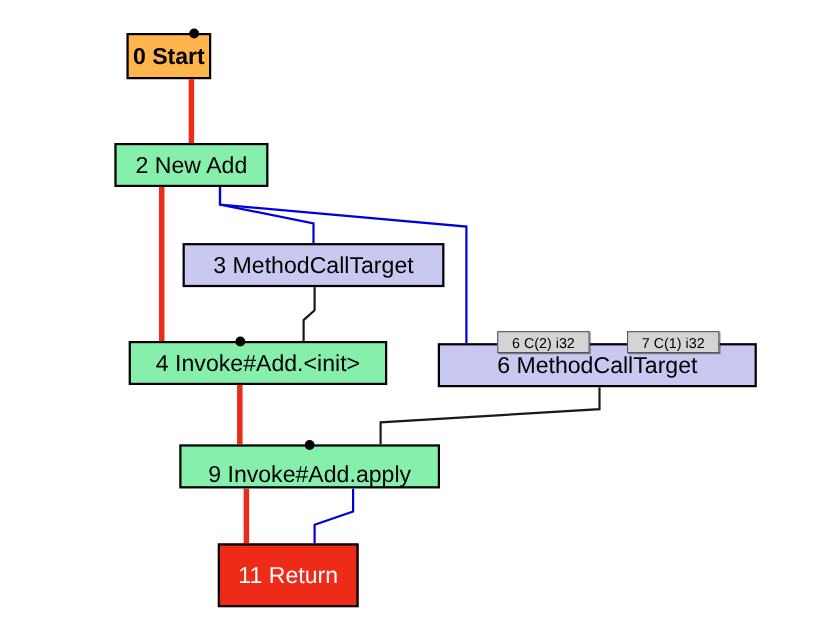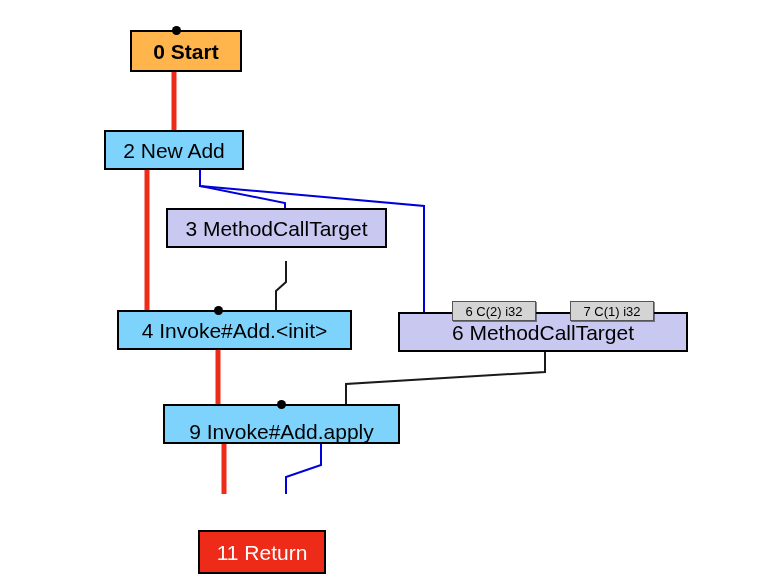--- a/index.html
+++ b/index.html
@@ -37,21 +37,21 @@
   .node-label {
     display: block;
     padding: 0 6px;
   }
   .n-start {
     background: #ffb44c;
     font-weight: bold;
     font-size: 21px;
   }
   .n-call {
-    background: #7dd3fc;
+    background: #86efac;
     font-size: 21px;
   }
   .n-mct {
     background: #c8c8f0;
     font-size: 21px;
   }
   .n-return {
     background: #ee2a18;
     color: #ffffff;
     font-size: 21px;
@@ -79,42 +79,42 @@
       <polyline points="147,170 147,310" fill="none" stroke="#ee2a18" stroke-width="5" stroke-linejoin="miter" stroke-linecap="butt"></polyline>
       <polyline points="218,350 218,404" fill="none" stroke="#ee2a18" stroke-width="5" stroke-linejoin="miter" stroke-linecap="butt"></polyline>
       <polyline points="224,444 224,494" fill="none" stroke="#ee2a18" stroke-width="5" stroke-linejoin="miter" stroke-linecap="butt"></polyline>
       <polyline points="200,170 200,186 285,203 285,221" fill="none" stroke="#0000dd" stroke-width="2" stroke-linejoin="miter" stroke-linecap="butt"></polyline>
       <polyline points="200,170 200,186 424,206 424,312" fill="none" stroke="#0000dd" stroke-width="2" stroke-linejoin="miter" stroke-linecap="butt"></polyline>
       <polyline points="286,261 286,282 276,291 276,310" fill="none" stroke="#1a1a1a" stroke-width="2" stroke-linejoin="miter" stroke-linecap="butt"></polyline>
       <polyline points="545,352 545,372 346,384 346,404" fill="none" stroke="#1a1a1a" stroke-width="2" stroke-linejoin="miter" stroke-linecap="butt"></polyline>
       <polyline points="321,444 321,465 286,477 286,494" fill="none" stroke="#0000dd" stroke-width="2" stroke-linejoin="miter" stroke-linecap="butt"></polyline>
     </svg>
   <div id="node-layer">
-      <div class="node n-start" style="left: 130px; top: 30px; width: 112px; height: 42px; text-align: right;">
+      <div class="node n-start" style="left: 115px; top: 30px; width: 77px; height: 42px; text-align: right;">
         <span class="node-label">0 Start</span>
       </div>
       <div class="port-dot" style="left: 171.5px; top: 25.5px;"></div>
       <div class="node n-call" style="left: 104px; top: 130px; width: 140px; height: 40px;">
         <span class="node-label">2 New Add</span>
       </div>
-      <div class="node n-mct" style="left: 166px; top: 208px; width: 221px; height: 40px;">
+      <div class="node n-mct" style="left: 166px; top: 221px; width: 238px; height: 40px;">
         <span class="node-label">3 MethodCallTarget</span>
       </div>
       <div class="node n-call" style="left: 101px; top: 310px; width: 235px; height: 40px; margin-left: 16px;">
         <span class="node-label">4 Invoke#Add.&lt;init&gt;</span>
       </div>
       <div class="port-dot" style="left: 214px; top: 305.5px;"></div>
       <div class="node n-mct" style="left: 398px; top: 312px; width: 290px; height: 40px;">
         <span class="node-label">6 MethodCallTarget</span>
       </div>
       <div class="node n-call" style="left: 163px; top: 404px; width: 237px; height: 40px; align-items: flex-end;">
         <span class="node-label">9 Invoke#Add.apply</span>
       </div>
       <div class="port-dot" style="left: 277px; top: 399.5px;"></div>
-      <div class="node n-return" style="left: 198px; top: 494px; width: 128px; height: 44px; margin-top: 36px;">
+      <div class="node n-return" style="left: 198px; top: 494px; width: 128px; height: 58px;">
         <span class="node-label">11 Return</span>
       </div>
       <div class="node n-const" style="left: 452px; top: 301px; width: 84px; height: 20px;">
         <span class="node-label">6 C(2) i32</span>
       </div>
       <div class="node n-const" style="left: 570px; top: 301px; width: 84px; height: 20px;">
         <span class="node-label">7 C(1) i32</span>
       </div>
     </div>
 </div>

